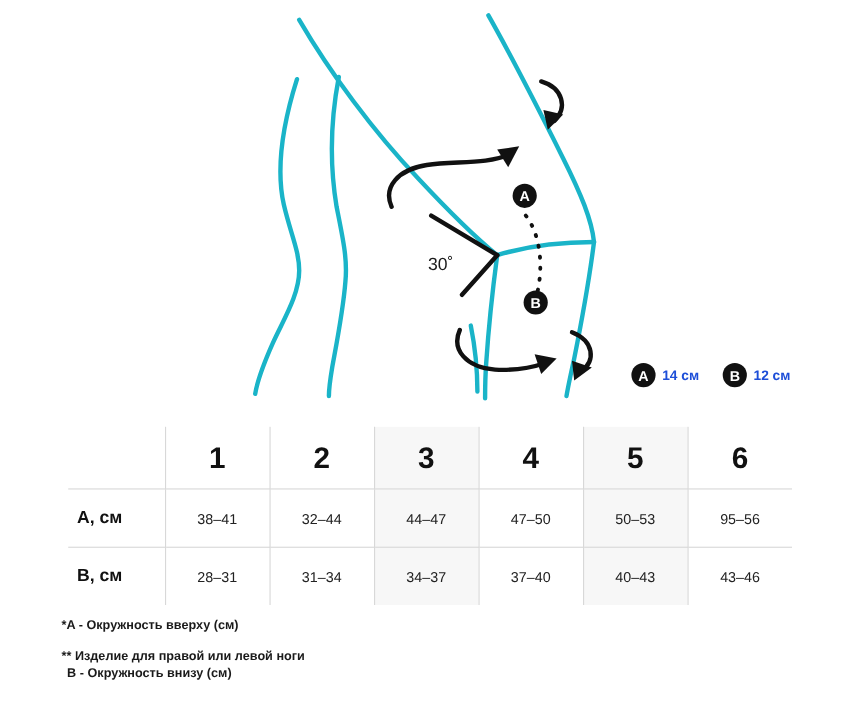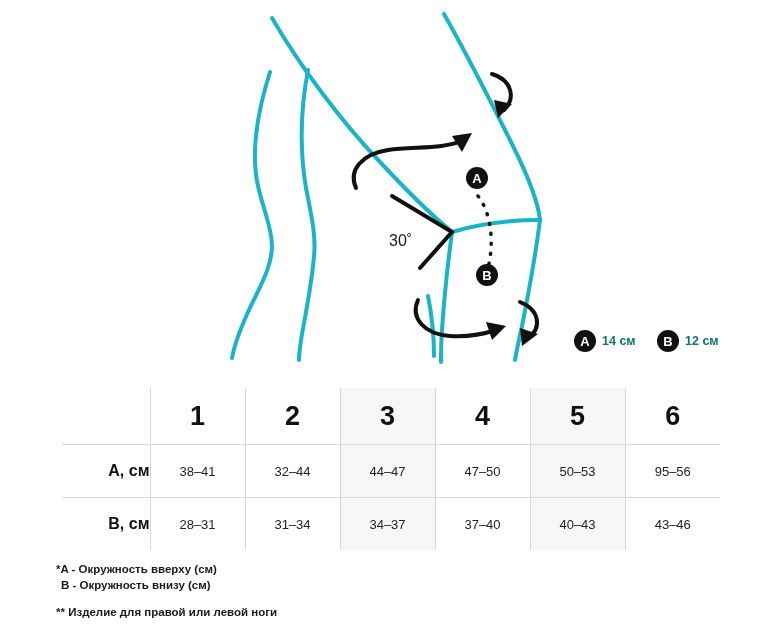--- a/index.html
+++ b/index.html
@@ -49,21 +49,21 @@
     font-size: 13px;
     font-weight: bold;
     display: flex;
     align-items: center;
     justify-content: center;
     line-height: 1;
   }
   .badge-text {
     font-size: 12.5px;
     font-weight: bold;
-    color: #0f766e;
+    color: #1d4ed8;
     white-space: nowrap;
   }
 
   
   #size-table {
     position: absolute;
     left: 62px;
     top: 388px;
     width: 658px;
     border-collapse: collapse;
@@ -88,21 +88,21 @@
   }
   #size-table thead th.corner {
     border-left: none;
     border-top: none;
   }
   #size-table tbody td.row-label {
     border-left: none;
     font-size: 16px;
     font-weight: bold;
     color: #111111;
-    text-align: right;
+    text-align: left;
     padding-left: 8px;
   }
   #size-table tbody td.val {
     font-size: 13px;
     color: #222222;
   }
   #size-table td.last-col, #size-table th.last-col {
     border-right: none;
   }
   #size-table tbody tr:last-child td {
@@ -247,17 +247,17 @@
         <td class="val shaded">34–37</td>
         <td class="val">37–40</td>
         <td class="val shaded">40–43</td>
         <td class="val last-col">43–46</td>
       </tr>
     </tbody>
   </table>
 
   <div id="footnotes">
     <div class="note">*A - Окружность вверху (см)</div>
+    <div class="note spaced">** Изделие для правой или левой ноги</div>
     <div class="note indent">B - Окружность внизу (см)</div>
-    <div class="note spaced">** Изделие для правой или левой ноги</div>
   </div>
 
 </div>
 
 </body></html>

